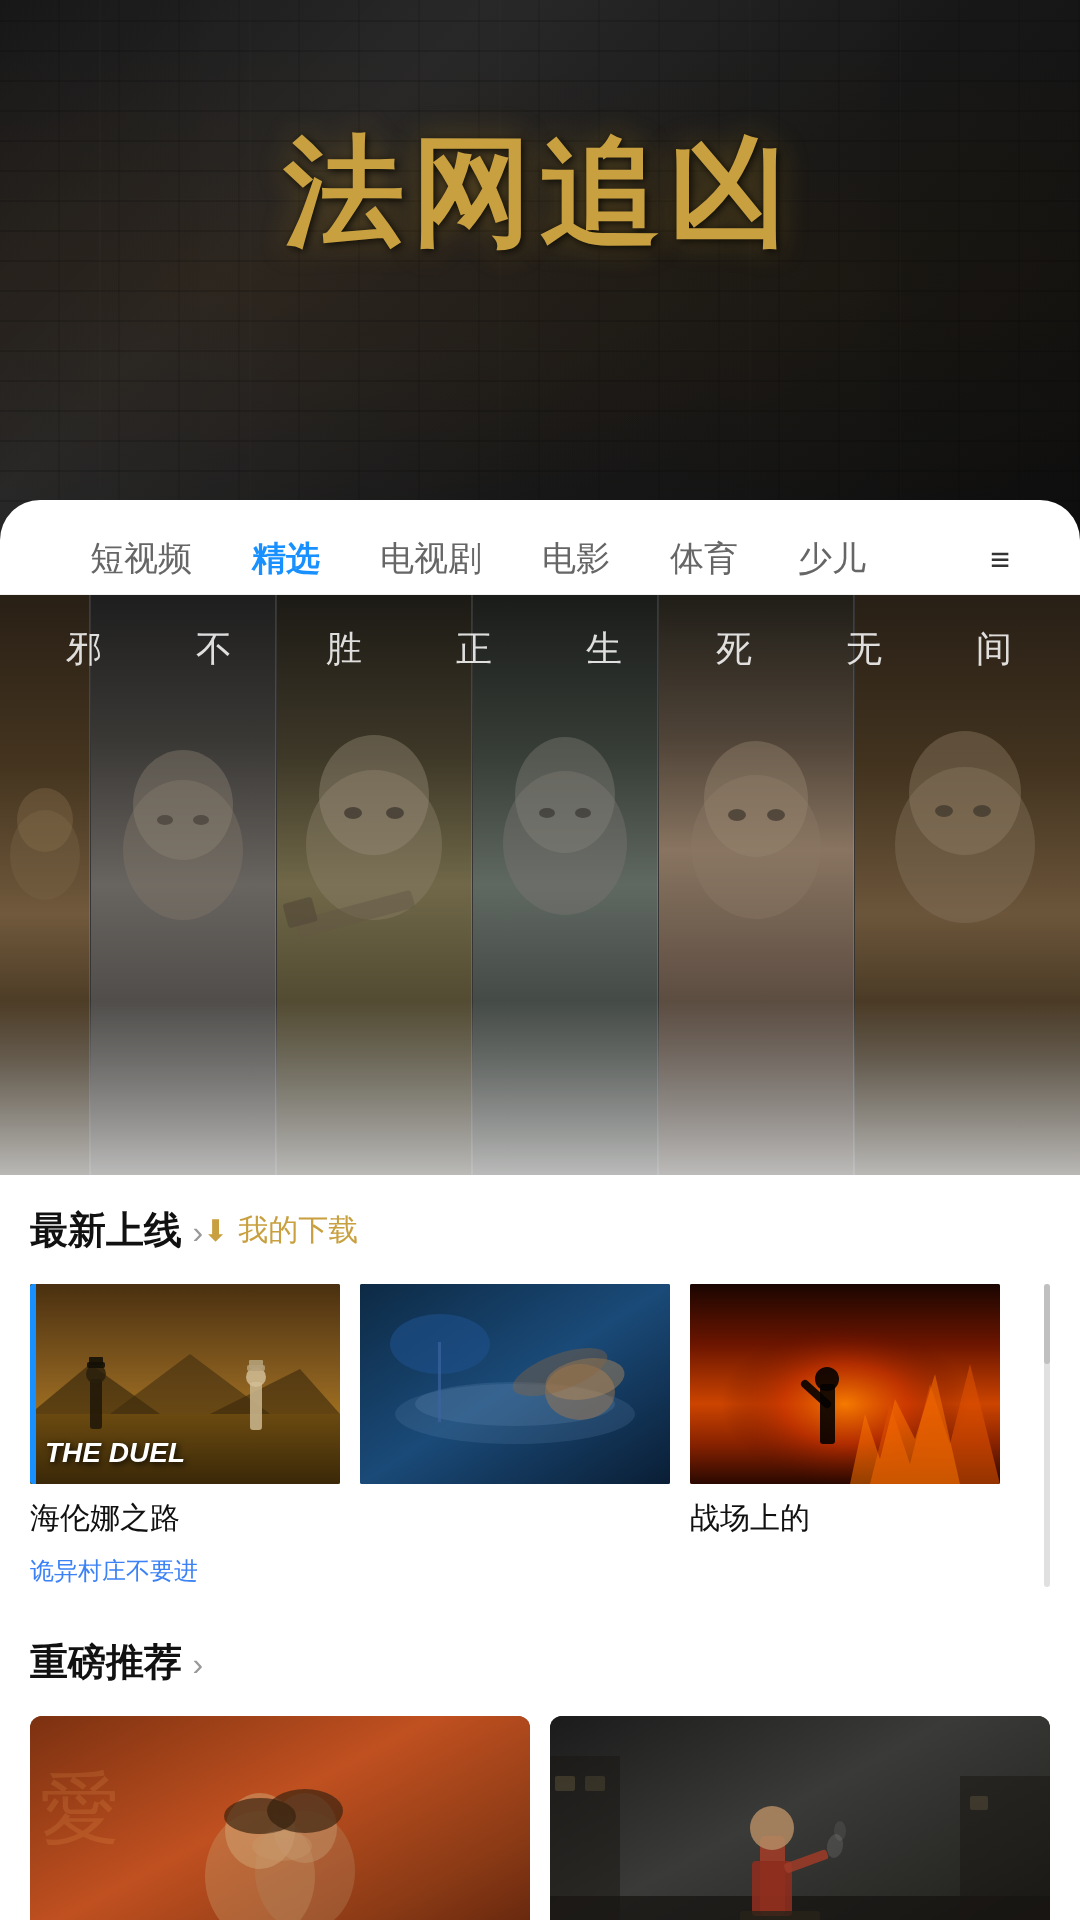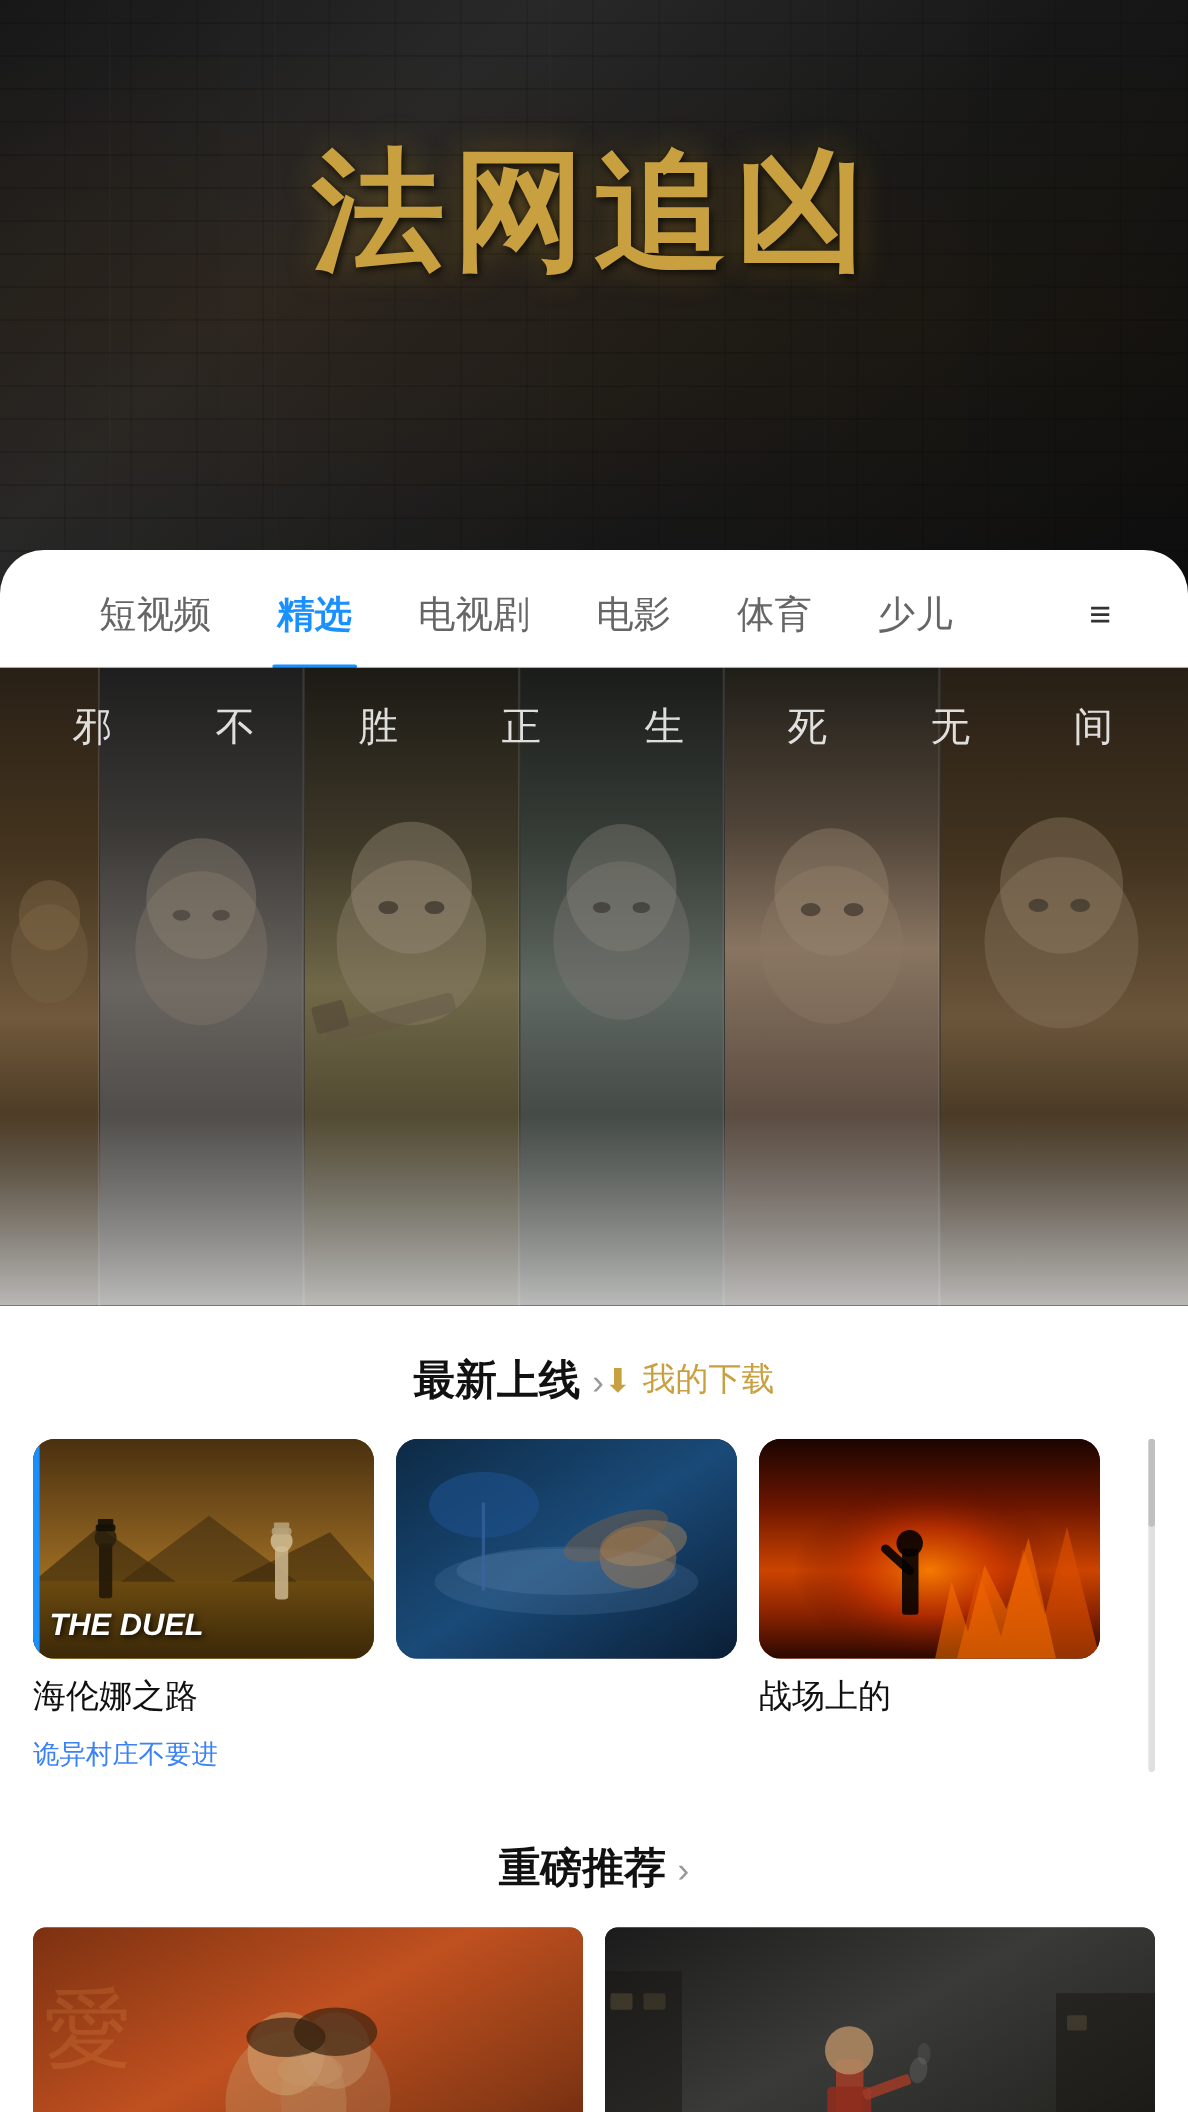--- a/index.html
+++ b/index.html
@@ -73,21 +73,21 @@
       border-radius: 40px 40px 0 0;
       margin-top: -60px;
       z-index: 10;
       padding-bottom: 40px;
     }
 
     
     .nav-tabs {
       display: flex;
       align-items: center;
-      padding: 36px 60px 24px;
+      padding: 36px 60px 12px;
       gap: 0;
       border-bottom: 1px solid #f0f0f0;
     }
 
     .nav-tab {
       font-size: 34px;
       color: #666;
       padding: 0 30px;
       cursor: pointer;
       position: relative;
@@ -148,23 +148,22 @@
     }
 
     
     .section {
       padding: 30px 30px 20px;
     }
 
     .section-header {
       display: flex;
       align-items: center;
-      justify-content: center;
+      justify-content: flex-start;
       margin-bottom: 28px;
-      margin-top: 12px;
     }
 
     .section-title {
       font-size: 38px;
       font-weight: 700;
       color: #111;
     }
 
     .section-title-arrow {
       font-size: 32px;
@@ -188,21 +187,21 @@
     }
 
     .content-item {
       flex-shrink: 0;
       width: 310px;
     }
 
     .content-thumb {
       width: 310px;
       height: 200px;
-      border-radius: 20px;
+      border-radius: 2px;
       overflow: hidden;
       position: relative;
       margin-bottom: 14px;
     }
 
     
     .thumb-duel {
       background: linear-gradient(135deg, #8B6914 0%, #c8a030 30%, #6b4f0a 60%, #3d2d05 100%);
       width: 100%;
       height: 100%;

